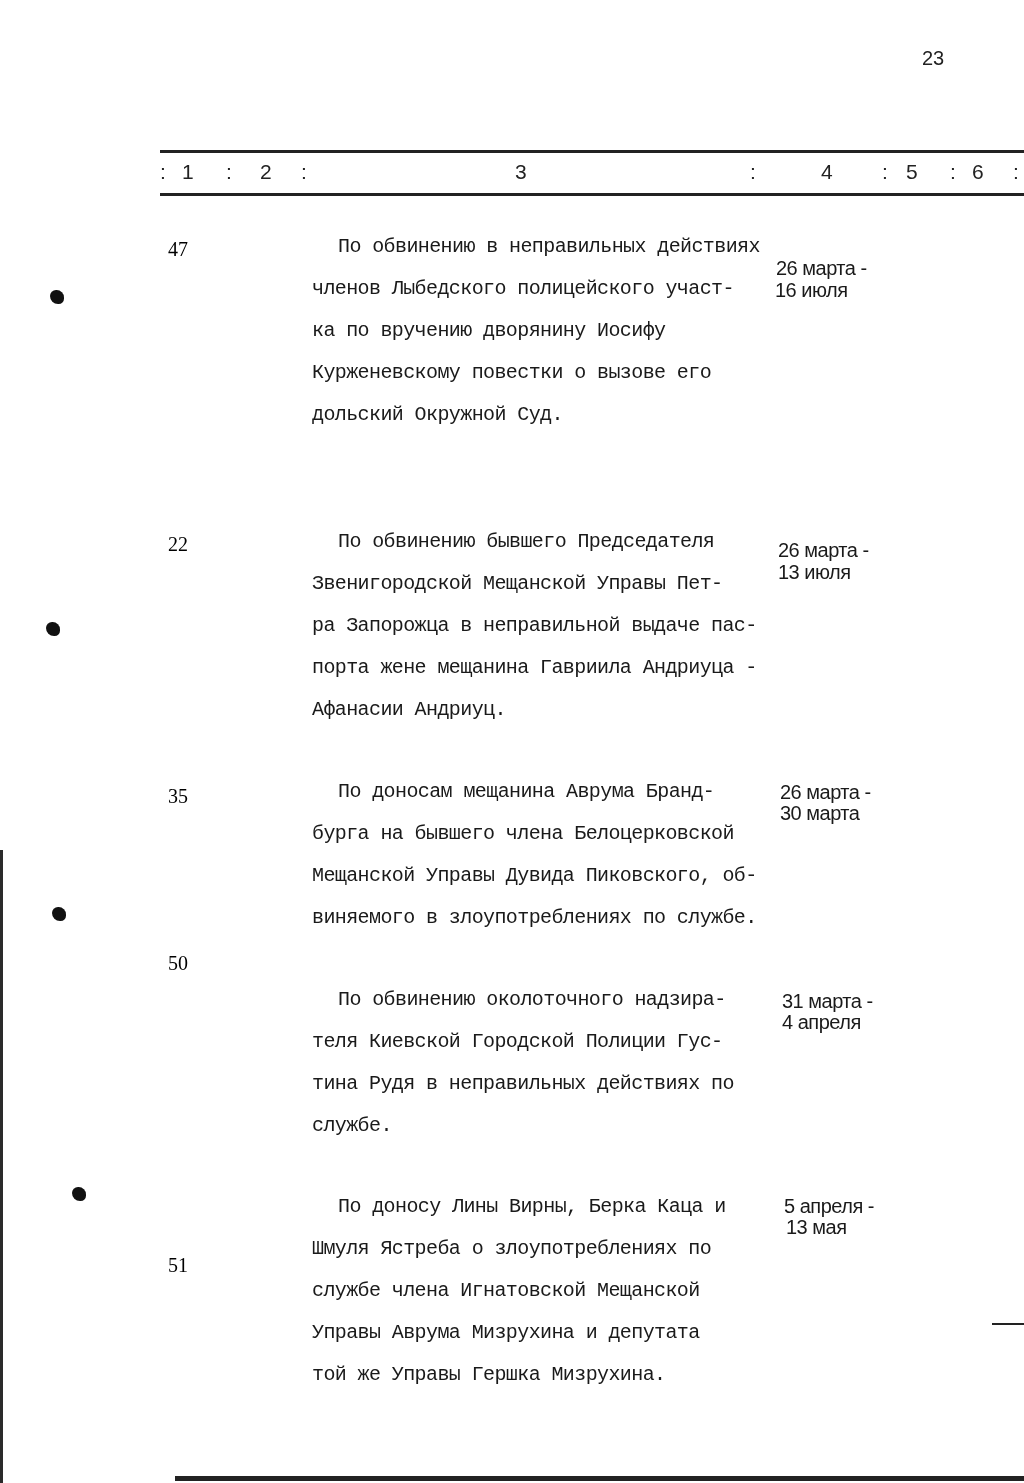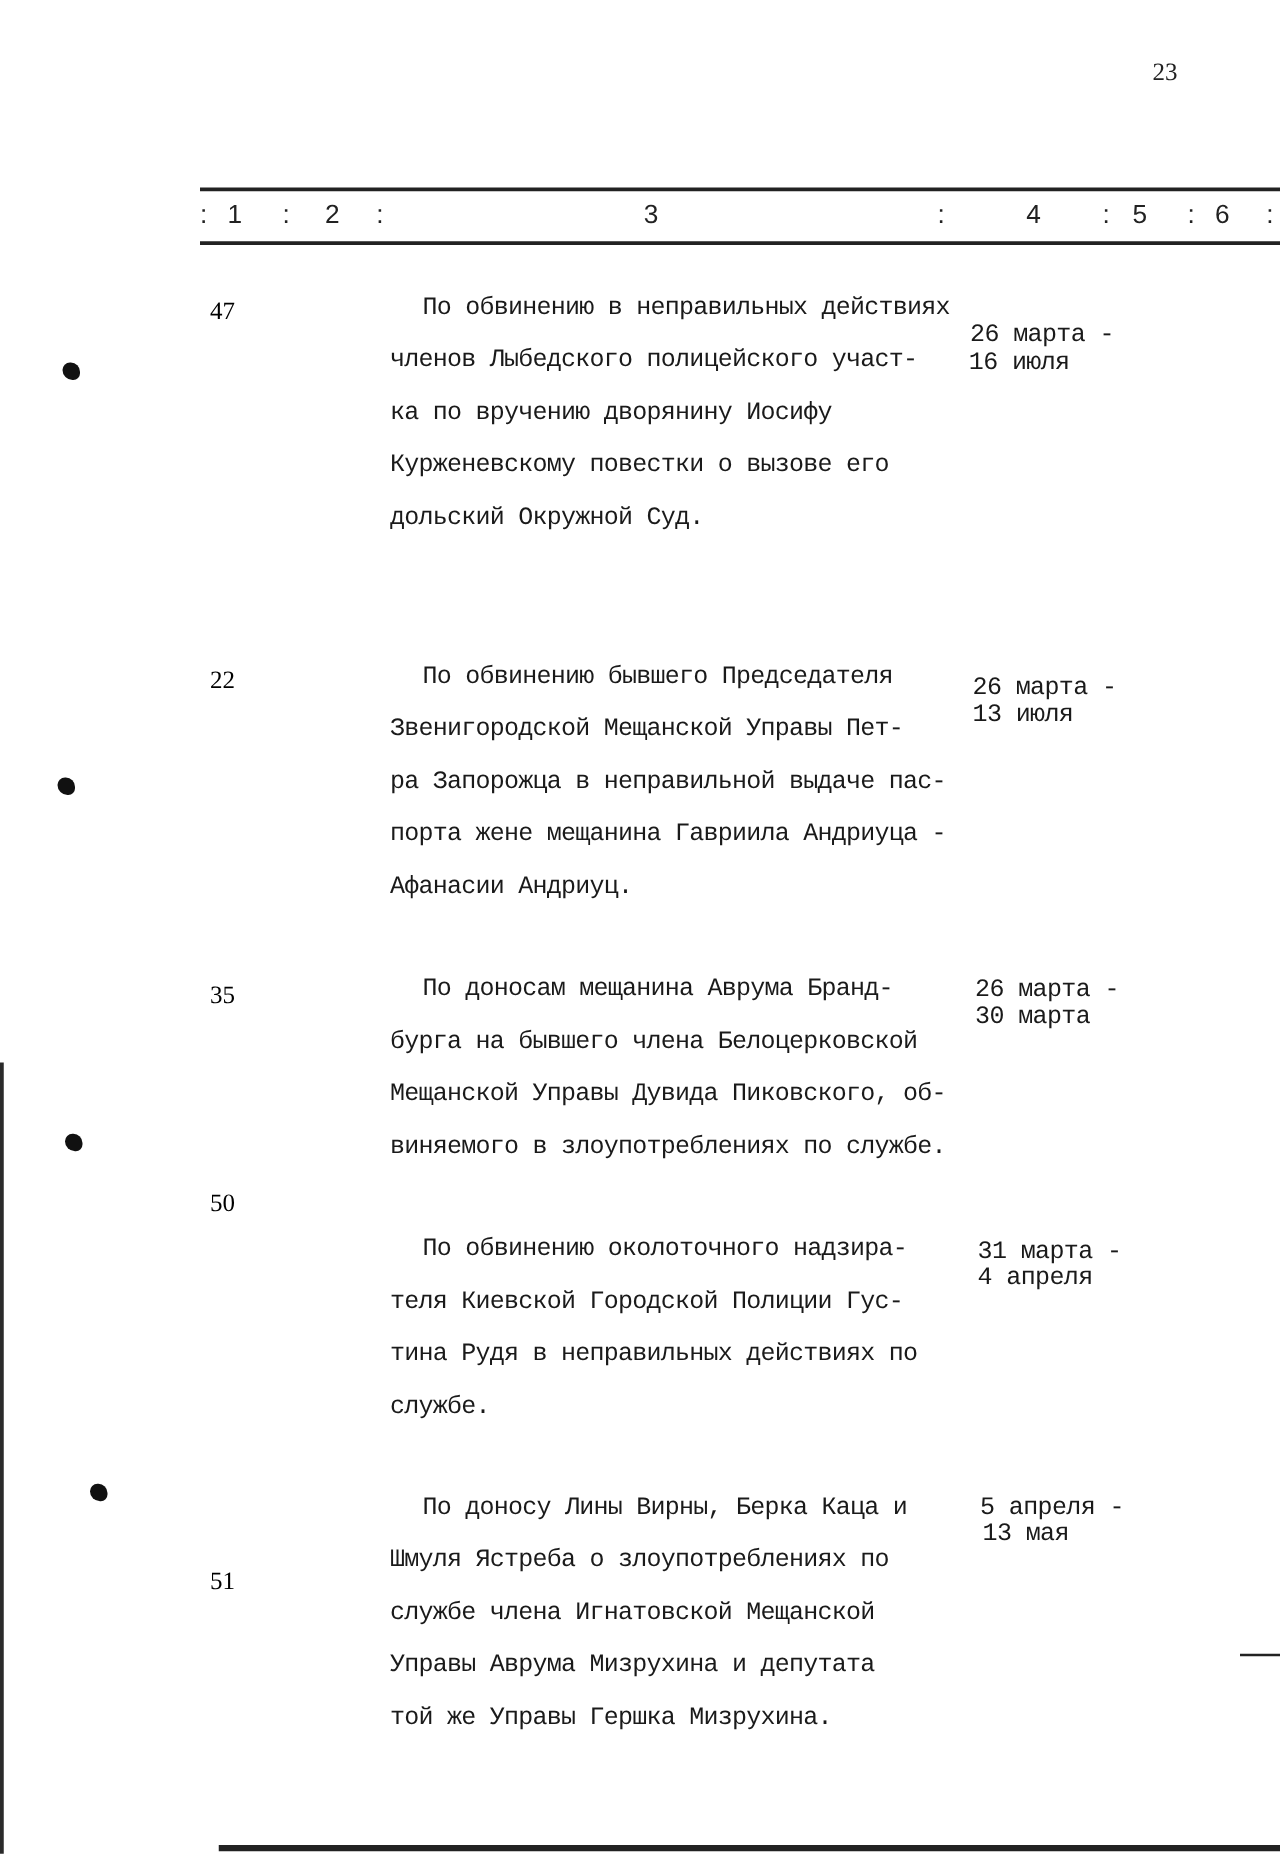--- a/index.html
+++ b/index.html
@@ -3,42 +3,42 @@
 <meta charset="utf-8">
 <style>
   html, body { margin: 0; padding: 0; }
   body {
     width: 1024px; height: 1483px; position: relative; overflow: hidden;
     background: #ffffff; color: #1a1a1a;
     font-family: "Liberation Mono", "DejaVu Sans Mono", monospace;
   }
   .page-number {
     position: absolute; left: 922px; top: 47px;
-    font-family: Liberation Serif, serif; font-size: 20px; color: #222;
+    font-family: Liberation Sans, sans-serif; font-size: 20px; color: #222;
   }
   .rule { position: absolute; left: 160px; width: 864px; height: 3px; background: #222; }
   .rule.top { top: 150px; }
   .rule.bottom { top: 193px; }
   .col-header {
     position: absolute; top: 160px; font-family: "Liberation Sans", sans-serif;
     font-size: 21px; color: #222;
   }
   .entry-num {
     position: absolute; left: 168px; font-family: Liberation Serif, serif;
     font-size: 20px; color: #000000;
   }
   .entry-text { position: absolute; left: 312px; width: 480px; }
   .entry-text .line {
     display: block; height: 42px; line-height: 42px; font-size: 20px;
     letter-spacing: -0.6px; white-space: nowrap; font-family: "Liberation Mono", monospace;
   }
   .entry-text .line.first { text-indent: 26px; }
   .entry-date {
     position: absolute; font-size: 20px; line-height: 21px; white-space: nowrap;
-    letter-spacing: -0.5px; font-family: Liberation Mono, monospace;
+    letter-spacing: -0.5px; font-family: Liberation Sans, sans-serif;
   }
   .punch { position: absolute; width: 14px; height: 14px; background: #111; border-radius: 45% 55% 40% 60%; }
   .edge-left { position: absolute; left: 0; top: 850px; width: 3px; height: 633px; background: #2a2a2a; }
   .bottom-line { position: absolute; left: 175px; top: 1476px; width: 849px; height: 5px; background: #222; }
   .side-dash { position: absolute; left: 992px; top: 1323px; width: 32px; height: 2px; background: #222; }
 </style>
 </head>
 <body>
 
 <div>

